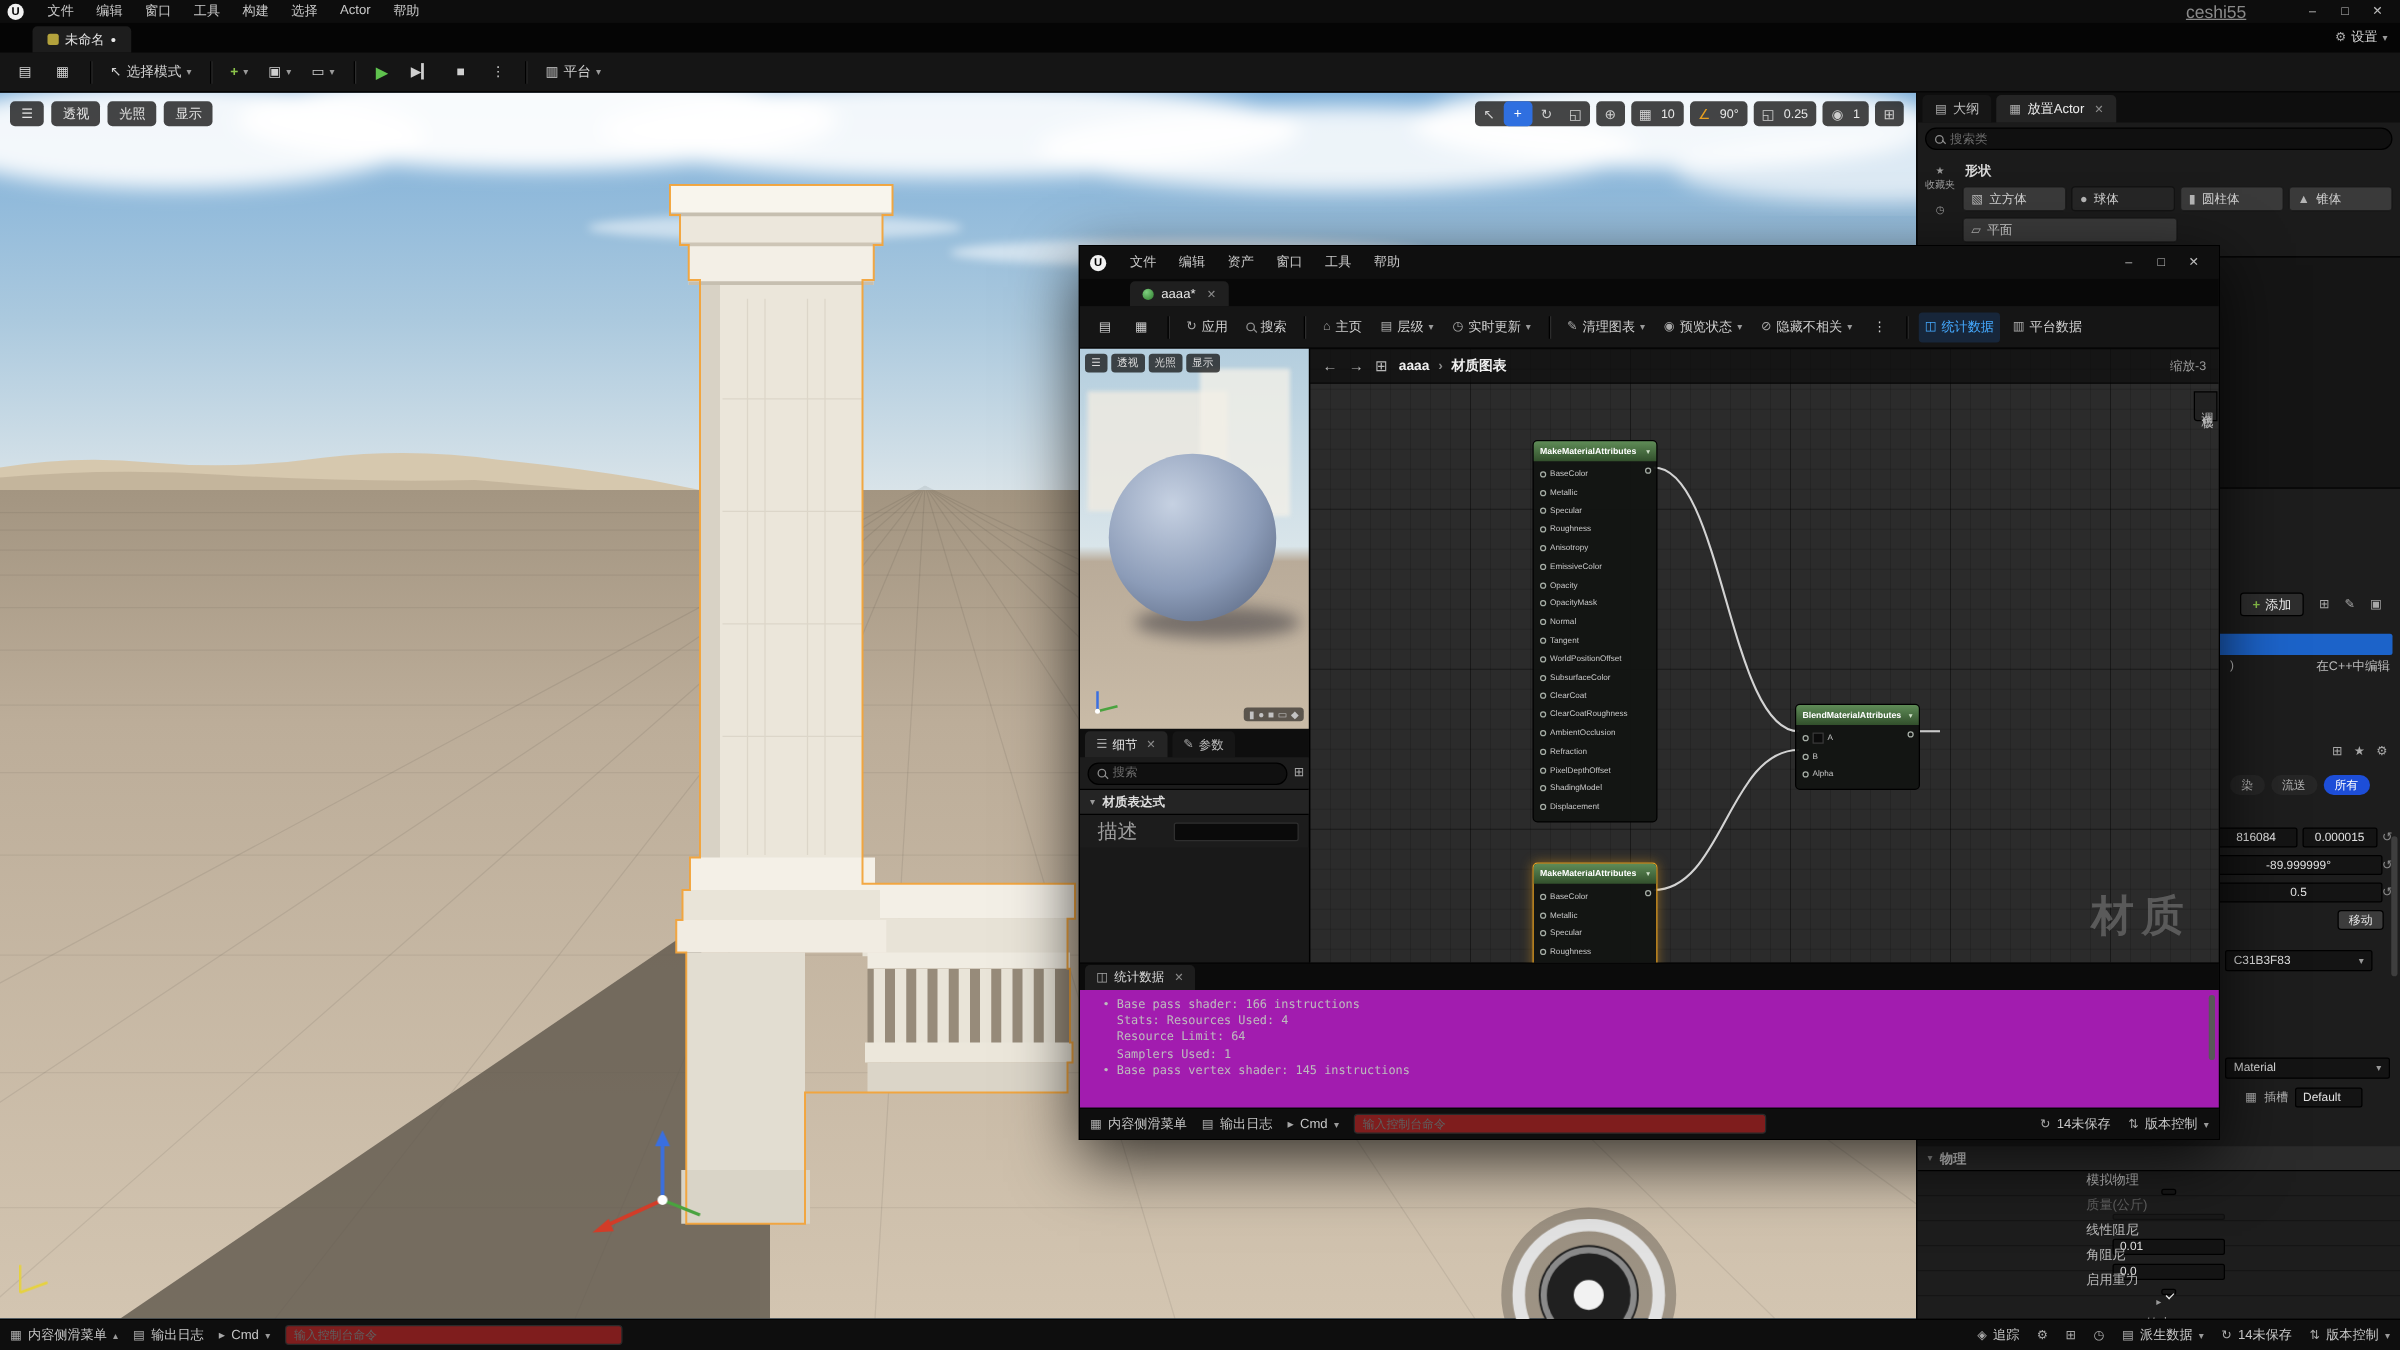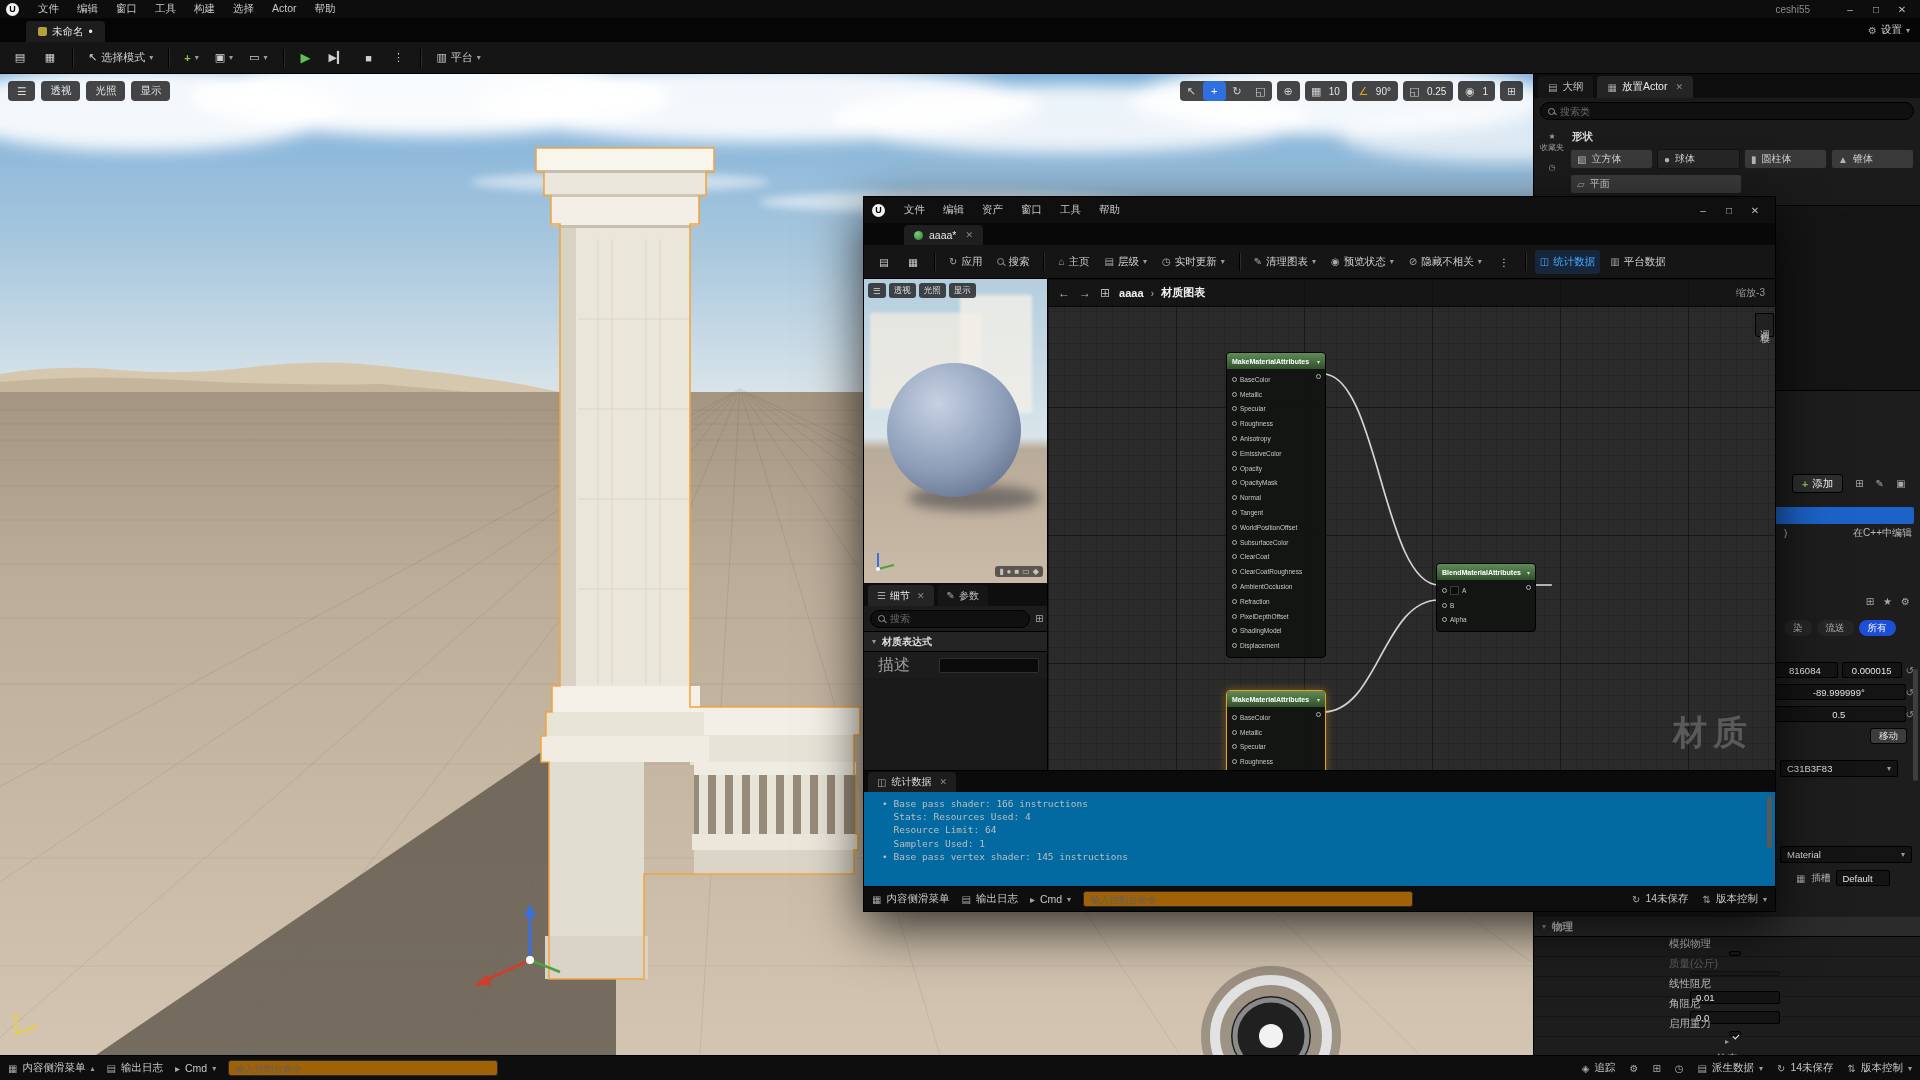--- a/index.html
+++ b/index.html
@@ -4,21 +4,21 @@
 <style>
 *{margin:0;padding:0;box-sizing:border-box;font-family:"Liberation Sans","DejaVu Sans",sans-serif;}
 html,body{background:#000;}
 .app{position:relative;width:1920px;height:1080px;background:#141414;overflow:hidden;color:#cfcfcf;font-size:11px;}
 
 
 .menubar{position:absolute;left:0;top:0;width:1920px;height:18px;background:#0d0d0d;display:flex;align-items:center;padding:0 6px;gap:2px;z-index:60;}
 .ue-logo{width:13px;height:13px;border-radius:50%;background:#f2f2f2;color:#000;font-size:9px;font-weight:bold;display:flex;align-items:center;justify-content:center;margin-right:8px;}
 .menu-item{padding:0 9px;color:#c8c8c8;font-size:10.5px;cursor:default;}
 .mb-spacer{flex:1;}
-.mb-user{color:#8a8a8a;font-size:10px;margin-right:26px;}
+.mb-user{color:#8a8a8a;font-size:14px;margin-right:39px;text-decoration:underline;}
 .winbtn{width:24px;height:16px;display:flex;align-items:center;justify-content:center;color:#bdbdbd;font-size:10px;}
 
 
 .tabbar{position:absolute;left:0;top:18px;width:1920px;height:24px;background:#050505;display:flex;align-items:flex-end;z-index:59;}
 .main-tab{height:21px;background:#1d1d1d;border-radius:4px 4px 0 0;display:flex;align-items:center;gap:5px;padding:0 12px;margin-left:26px;font-size:10.5px;color:#e2e2e2;}
 .tab-asset-icon{width:9px;height:9px;background:#b3a23c;border-radius:2px;}
 .unsaved-dot{color:#e8e8e8;font-size:12px;line-height:6px;}
 .tb-right{margin-left:auto;display:flex;align-items:center;height:24px;padding-right:10px;gap:4px;color:#d6d6d6;font-size:10.5px;}
 
 
@@ -140,28 +140,28 @@
 .pin{height:14.8px;display:flex;align-items:center;padding-left:5px;gap:3px;}
 .pin-dot{width:5px;height:5px;border:1px solid #a8b0a8;border-radius:50%;flex:none;}
 .pin-label{font-size:6.5px;color:#c8c8c8;white-space:nowrap;}
 .pin-out{position:absolute;right:4px;top:21px;width:5px;height:5px;border:1px solid #a8b0a8;border-radius:50%;}
 .pin-thumb{width:9px;height:9px;background:#0c0c0c;border:1px solid #3a3a3a;}
 
 
 .mw-stats{height:116px;display:flex;flex-direction:column;border-top:1px solid #000;}
 .st-tabs{height:21px;background:#0b0b0b;display:flex;align-items:flex-end;}
 .st-tab{height:20px;background:#1d1d1d;border-radius:4px 4px 0 0;margin-left:4px;display:flex;align-items:center;gap:5px;padding:0 9px;font-size:10px;color:#dcdcdc;}
-.st-body{flex:1;background:#0369a1;position:relative;padding:5px 0 0 18px;overflow:hidden;}
+.st-body{flex:1;background:#a21caf;position:relative;padding:5px 0 0 18px;overflow:hidden;}
 .sline{white-space:pre;font-family:"DejaVu Sans Mono","Liberation Mono",monospace;font-size:9.5px;line-height:13.2px;color:#bdbdbd;}
 .st-scroll{position:absolute;right:3px;top:4px;width:5px;height:52px;background:#585858;border-radius:3px;}
 
 
 .statusbar{height:25px;background:#0e0e0e;border-top:1px solid #000;display:flex;align-items:center;padding:0 8px;gap:12px;font-size:10.5px;color:#c6c6c6;}
 .sb-item{display:flex;align-items:center;gap:5px;}
-.console{height:16px;background:#a16207;border:1px solid #2a2a2a;border-radius:3px;display:flex;align-items:center;padding:0 6px;}
+.console{height:16px;background:#7f1d1d;border:1px solid #2a2a2a;border-radius:3px;display:flex;align-items:center;padding:0 6px;}
 .console input{background:transparent;border:none;outline:none;color:#ccc;font-size:9.5px;width:100%;}
 .console input::placeholder{color:#5f5f5f;}
 .sb-right{margin-left:auto;display:flex;align-items:center;gap:14px;}
 .mainbar{position:absolute;left:0;top:1055px;width:1920px;z-index:55;}
 </style>
 </head>
 <body>
 
 <div class="app">
 

